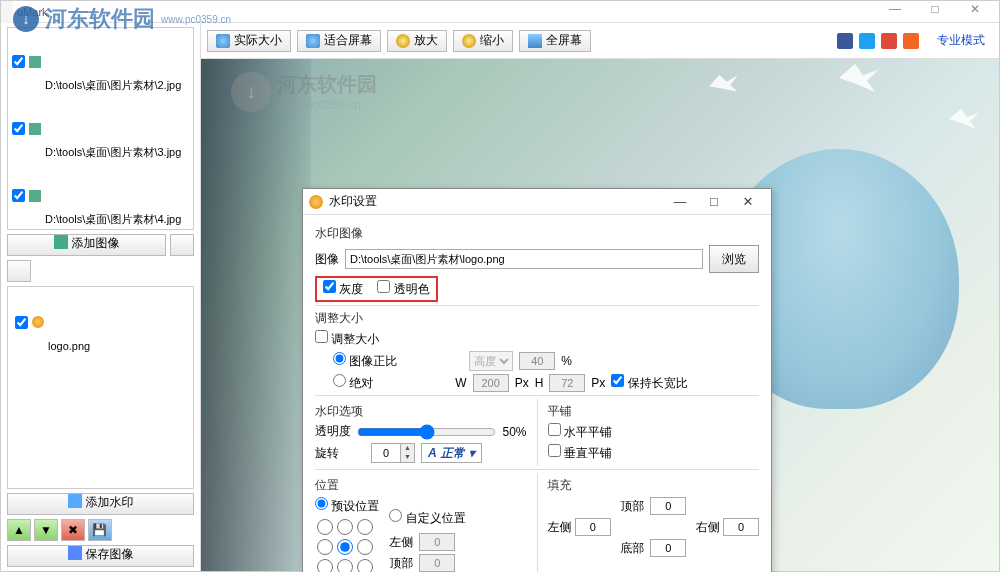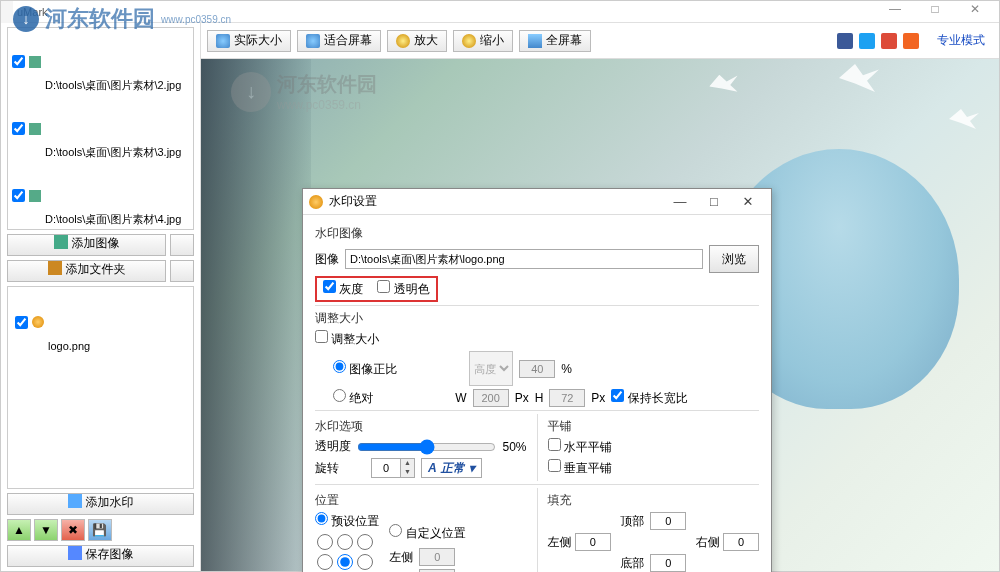--- a/index.html
+++ b/index.html
@@ -72,21 +72,21 @@
 input[type=text].path { flex: 1; height: 20px; border: 1px solid #aaa; padding: 0 4px; font-size: 11px; }
 .btn { border: 1px solid #999; background: linear-gradient(#fdfdfd,#e5e5e5); height: 28px; padding: 0 12px; cursor: pointer; font-size: 12px; }
 .red-box { border: 2px solid #d33; padding: 2px 6px; display: inline-flex; gap: 14px; align-items: center; }
 .hr { border-top: 1px solid #ddd; margin: 3px 0; }
 .indent { padding-left: 18px; }
 .two-col { display: flex; gap: 10px; }
 .col { flex: 1; }
 .col.r { border-left: 1px solid #ddd; padding-left: 10px; }
 input[type=text].num { width: 36px; height: 18px; border: 1px solid #aaa; text-align: center; font-size: 11px; }
 input[type=text].num[disabled] { background: #eee; color: #888; }
-select { height: 35px; border: 1px solid #aaa; font-size: 11px; }
+select { height: 20px; border: 1px solid #aaa; font-size: 11px; }
 select[disabled] { background: #eee; color: #888; }
 .slider { flex: 1; }
 .spin { display: inline-flex; border: 1px solid #aaa; height: 20px; }
 .spin input { width: 28px; border: none; text-align: center; font-size: 11px; }
 .spin .arr { width: 14px; background: #eee; border-left: 1px solid #aaa; display: flex; flex-direction: column; }
 .spin .arr span { flex: 1; font-size: 7px; text-align: center; line-height: 8px; color: #555; cursor: pointer; }
 .style-sel { border: 1px solid #aaa; height: 20px; padding: 0 6px; display: flex; align-items: center; gap: 4px; font-style: italic; font-weight: bold; color: #2050a0; cursor: pointer; }
 
 .pos-grid { display: grid; grid-template-columns: repeat(3, 16px); grid-template-rows: repeat(3, 16px); gap: 4px; margin-left: 2px; }
 .pos-grid input { margin: 0; }
@@ -144,24 +144,20 @@
       <div class="btn-row">
         <div class="ctl-btn">
             <span class="ic addimg"></span>
             <span>添加图像</span>
           </div>
         <div class="mini-btn sq">
             <span class="ic chk"></span>
           </div>
       </div>
       <div class="btn-row">
-        <div class="ctl-btn">
-            <span class="ic addfld"></span>
-            <span>添加文件夹</span>
-          </div>
         <div class="mini-btn sq">
             <span class="ic del"></span>
           </div>
       </div>
 
       <div class="logo-list">
         <div class="file-row">
           <input type="checkbox" checked="" style="">
           <span class="ic logo" style="width:12px;height:12px"></span>
           <span class="txt">logo.png</span>

